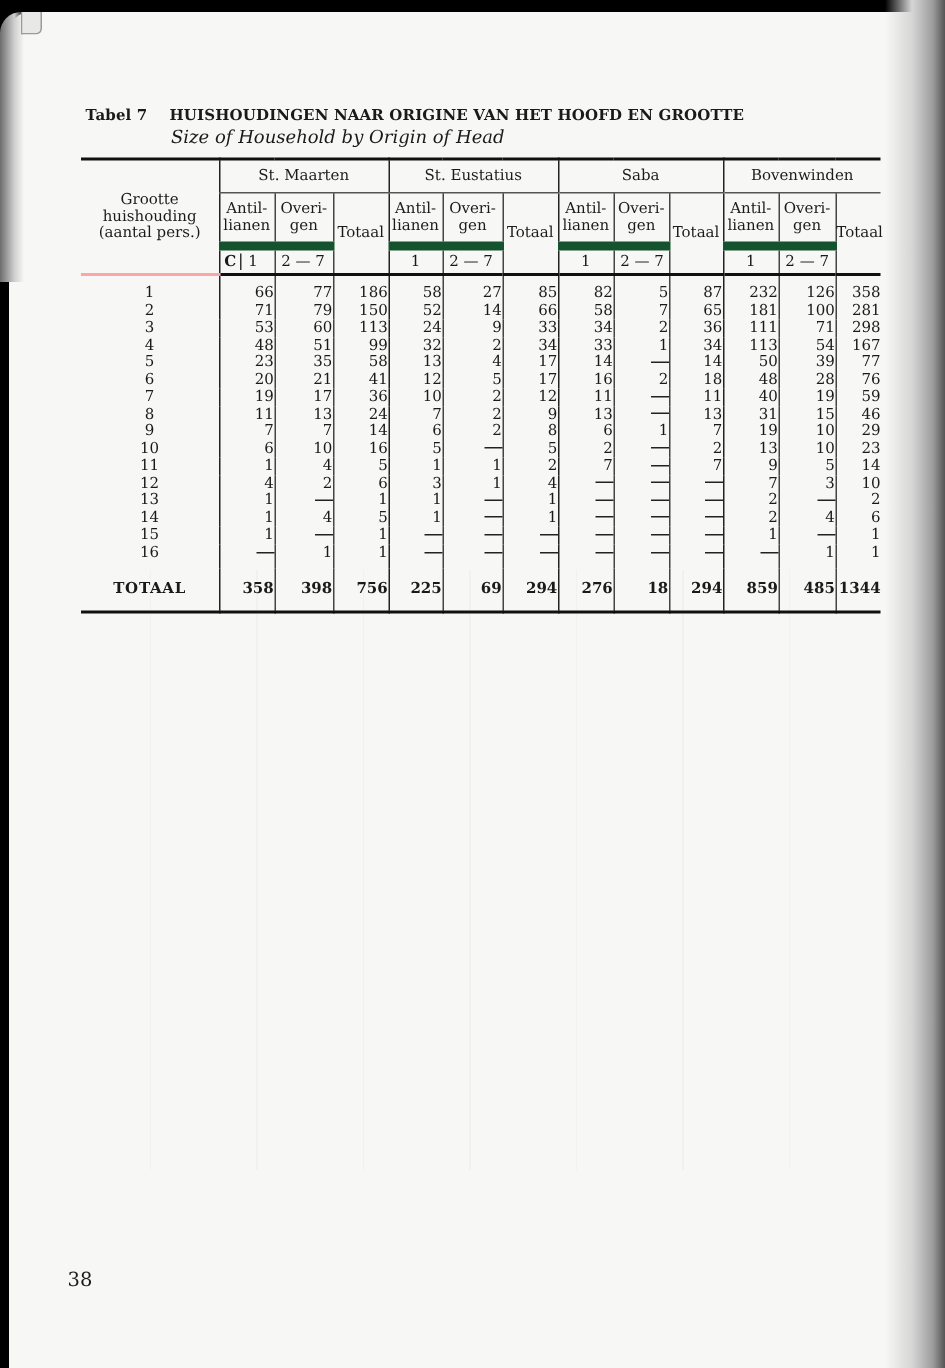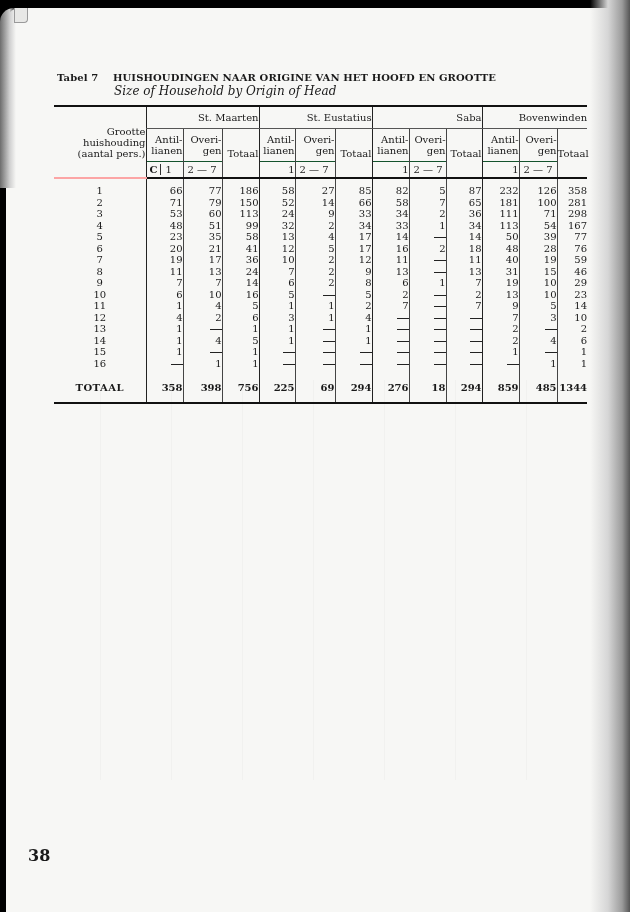--- a/index.html
+++ b/index.html
@@ -43,37 +43,37 @@
     font-family: "DejaVu Serif", serif; font-style: italic; font-size: 12px;
     margin-left: 57px; margin-top: 1px; white-space: nowrap;
   }
   table.stats {
     position: absolute; left: 54px; top: 105px; width: 533px;
     border-collapse: collapse; table-layout: fixed;
     font-size: 10px; line-height: 11.5px;
     border-top: 2px solid #111; border-bottom: 2px solid #111;
   }
   table.stats th, table.stats td { padding: 0; font-weight: normal; }
-  table.stats thead th { text-align: right; vertical-align: middle; font-size: 10px; line-height: 11px; }
+  table.stats thead th { text-align: center; vertical-align: middle; font-size: 10px; line-height: 11px; }
   .hdr-region th { height: 21px; border-bottom: 1px solid #555; }
   .hdr-sub th { height: 32px; }
-  .hdr-code th { height: 15px; border-top: 1px solid #14532d; border-bottom: 2px solid #111; font-size: 10px; }
+  .hdr-code th { height: 15px; border-top: 6px solid #14532d; border-bottom: 2px solid #111; font-size: 10px; }
   .vl { border-left: 1px solid #444; }
   .vl-thick { border-left: 1.5px solid #222; }
   td.num { text-align: right; padding-right: 6px; font-size: 10px; }
   td.size { text-align: center; padding-right: 22px; font-weight: bold; }
   tbody.body-rows td { height: 11.5px; }
   tbody.body-rows tr:first-child td { padding-top: 6px; }
   tbody.body-rows tr:last-child td { padding-bottom: 4px; }
   tr.total-row td { height: 28px; font-weight: bold; font-size: 10px; vertical-align: middle; }
   tr.total-row td.size { letter-spacing: 0.5px; }
   .dash { display: inline-block; width: 12px; border-top: 1px solid #222; vertical-align: middle; }
   .code-c { display: inline-block; border-right: 1px solid #333; padding-right: 3px; margin-right: 4px; font-weight: bold; }
   .page-number {
-    position: absolute; left: 28px; top: 846px; font-size: 16px; font-weight: bold;
+    position: absolute; left: 45px; top: 846px; font-size: 13px; font-weight: normal;
   }
   .ghost {
     position: absolute; left: 30px; top: 380px; width: 560px; height: 400px;
     background:
       repeating-linear-gradient(to right, rgba(0,0,0,0) 0 70px, rgba(0,0,0,0.035) 70px 71px);
     opacity: 0.7;
   }
 </style>
 </head>
 <body>

